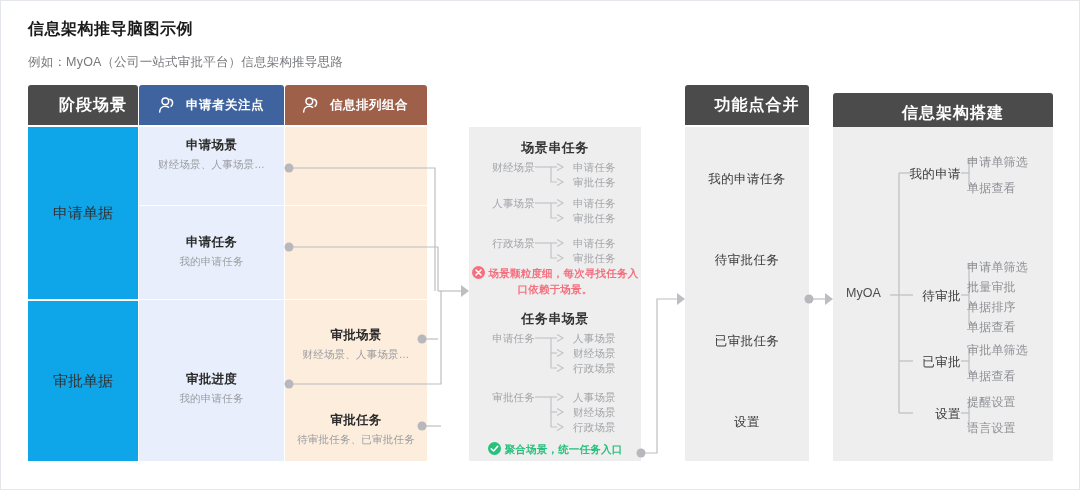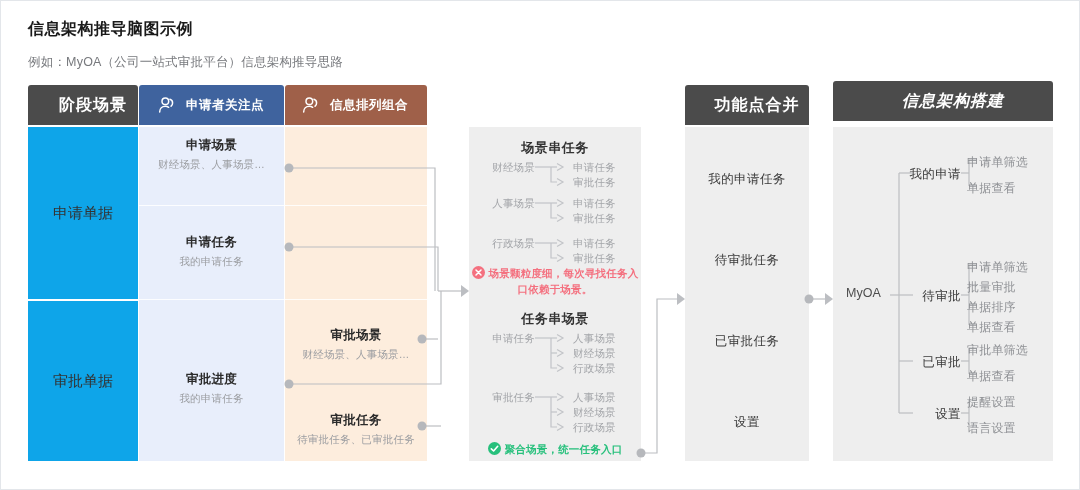--- a/index.html
+++ b/index.html
@@ -144,21 +144,21 @@
   .mrg-item{
     position:absolute;left:684px;width:124px;text-align:center;
     font-size:12.5px;color:#3a3a3a;letter-spacing:.4px;
   }
   .mi-1{top:170px;}
   .mi-2{top:251px;}
   .mi-3{top:332px;}
   .mi-4{top:413px;}
 
   
-  .p-ia-h{left:832px;top:80px;width:220px;height:40px;font-style:italic;}
+  .p-ia-h{left:832px;top:92px;width:220px;height:40px;}
   .p-ia-b{
     position:absolute;left:832px;top:126px;width:220px;height:334px;
     background:#eeeeee;
   }
   .ia-root{
     position:absolute;left:845px;top:285px;width:46px;
     font-size:12.5px;color:#4d4d4d;text-align:left;
   }
   .ia-l1{
     position:absolute;width:60px;text-align:right;

